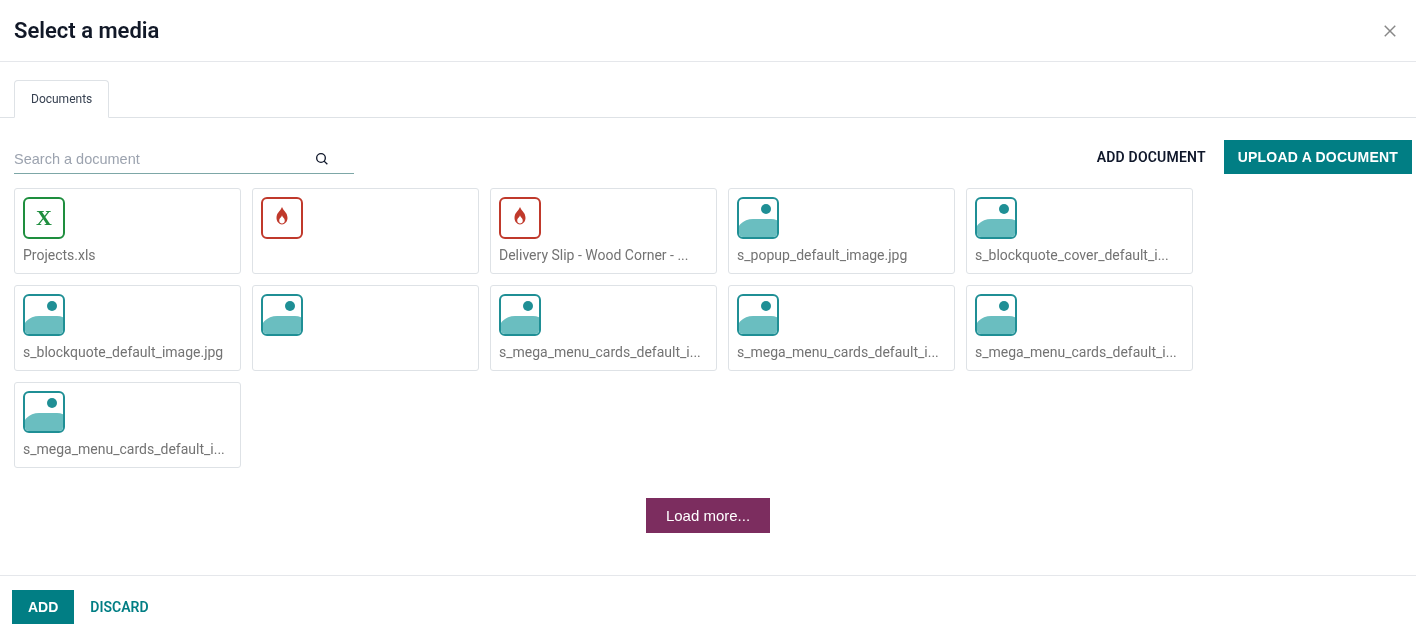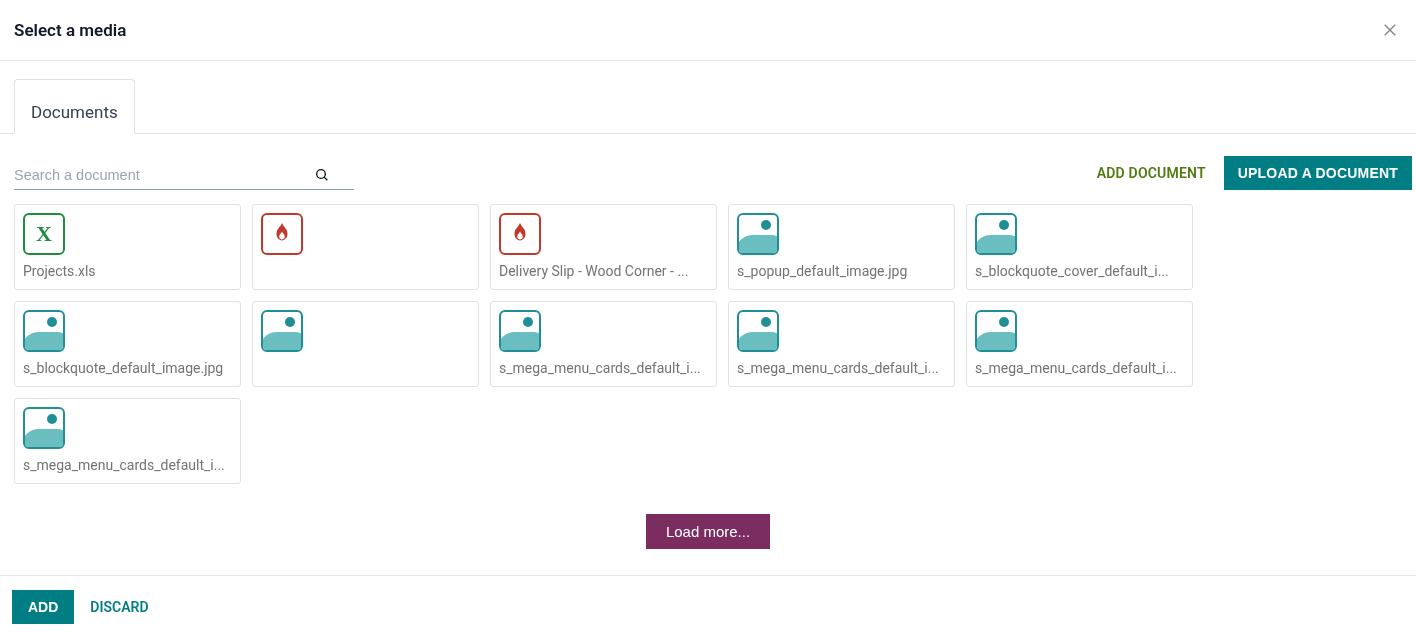--- a/index.html
+++ b/index.html
@@ -13,21 +13,21 @@
     overflow: hidden;
   }
   .modal-header {
     display: flex;
     align-items: center;
     justify-content: space-between;
     padding: 18px 14px 18px 14px;
     border-bottom: 1px solid #e5e7eb;
   }
   .modal-title {
-    font-size: 17px;
+    font-size: 22px;
     font-weight: 600;
     color: #111827;
     text-align: right;
   }
   .close-btn {
     cursor: pointer;
     color: #6b7280;
     display: flex;
     align-items: center;
     justify-content: center;
@@ -35,30 +35,30 @@
     height: 24px;
   }
   .close-btn svg { width: 18px; height: 18px; stroke: #888; stroke-width: 2; }
   .tabs-wrap {
     padding: 0 14px;
     border-bottom: 1px solid #dee2e6;
     margin-top: 18px;
   }
   .tab {
     display: inline-block;
-    padding: 22px 16px 11px 16px;
+    padding: 11px 16px 11px 16px;
     border: 1px solid #dee2e6;
     border-bottom: 1px solid #fff;
     border-top-left-radius: 4px;
     border-top-right-radius: 4px;
     margin-bottom: -1px;
     background: #fff;
     color: #374151;
     cursor: pointer;
-    font-size: 17px;
+    font-size: 12px;
   }
   .toolbar {
     display: flex;
     align-items: flex-end;
     justify-content: space-between;
     padding: 22px 4px 10px 14px;
   }
   .search-wrap {
     display: flex;
     align-items: center;
@@ -73,21 +73,21 @@
     width: 300px;
     padding: 4px 0;
     color: #374151;
     background: transparent;
   }
   .search-input::placeholder { color: #9ca3af; }
   .search-icon-wrap { display:flex; align-items:center; }
   .search-icon-wrap svg { width: 16px; height: 16px; stroke: #0f172a; stroke-width: 2; fill: none; }
   .toolbar-right { display: flex; align-items: center; gap: 18px; }
   .link-btn {
-    color: #4d7c0f;
+    color: #0f172a;
     font-weight: 600;
     font-size: 14px;
     cursor: pointer;
     letter-spacing: .2px;
   }
   .primary-btn {
     background: #017e84;
     color: #fff;
     font-weight: 700;
     font-size: 14px;

